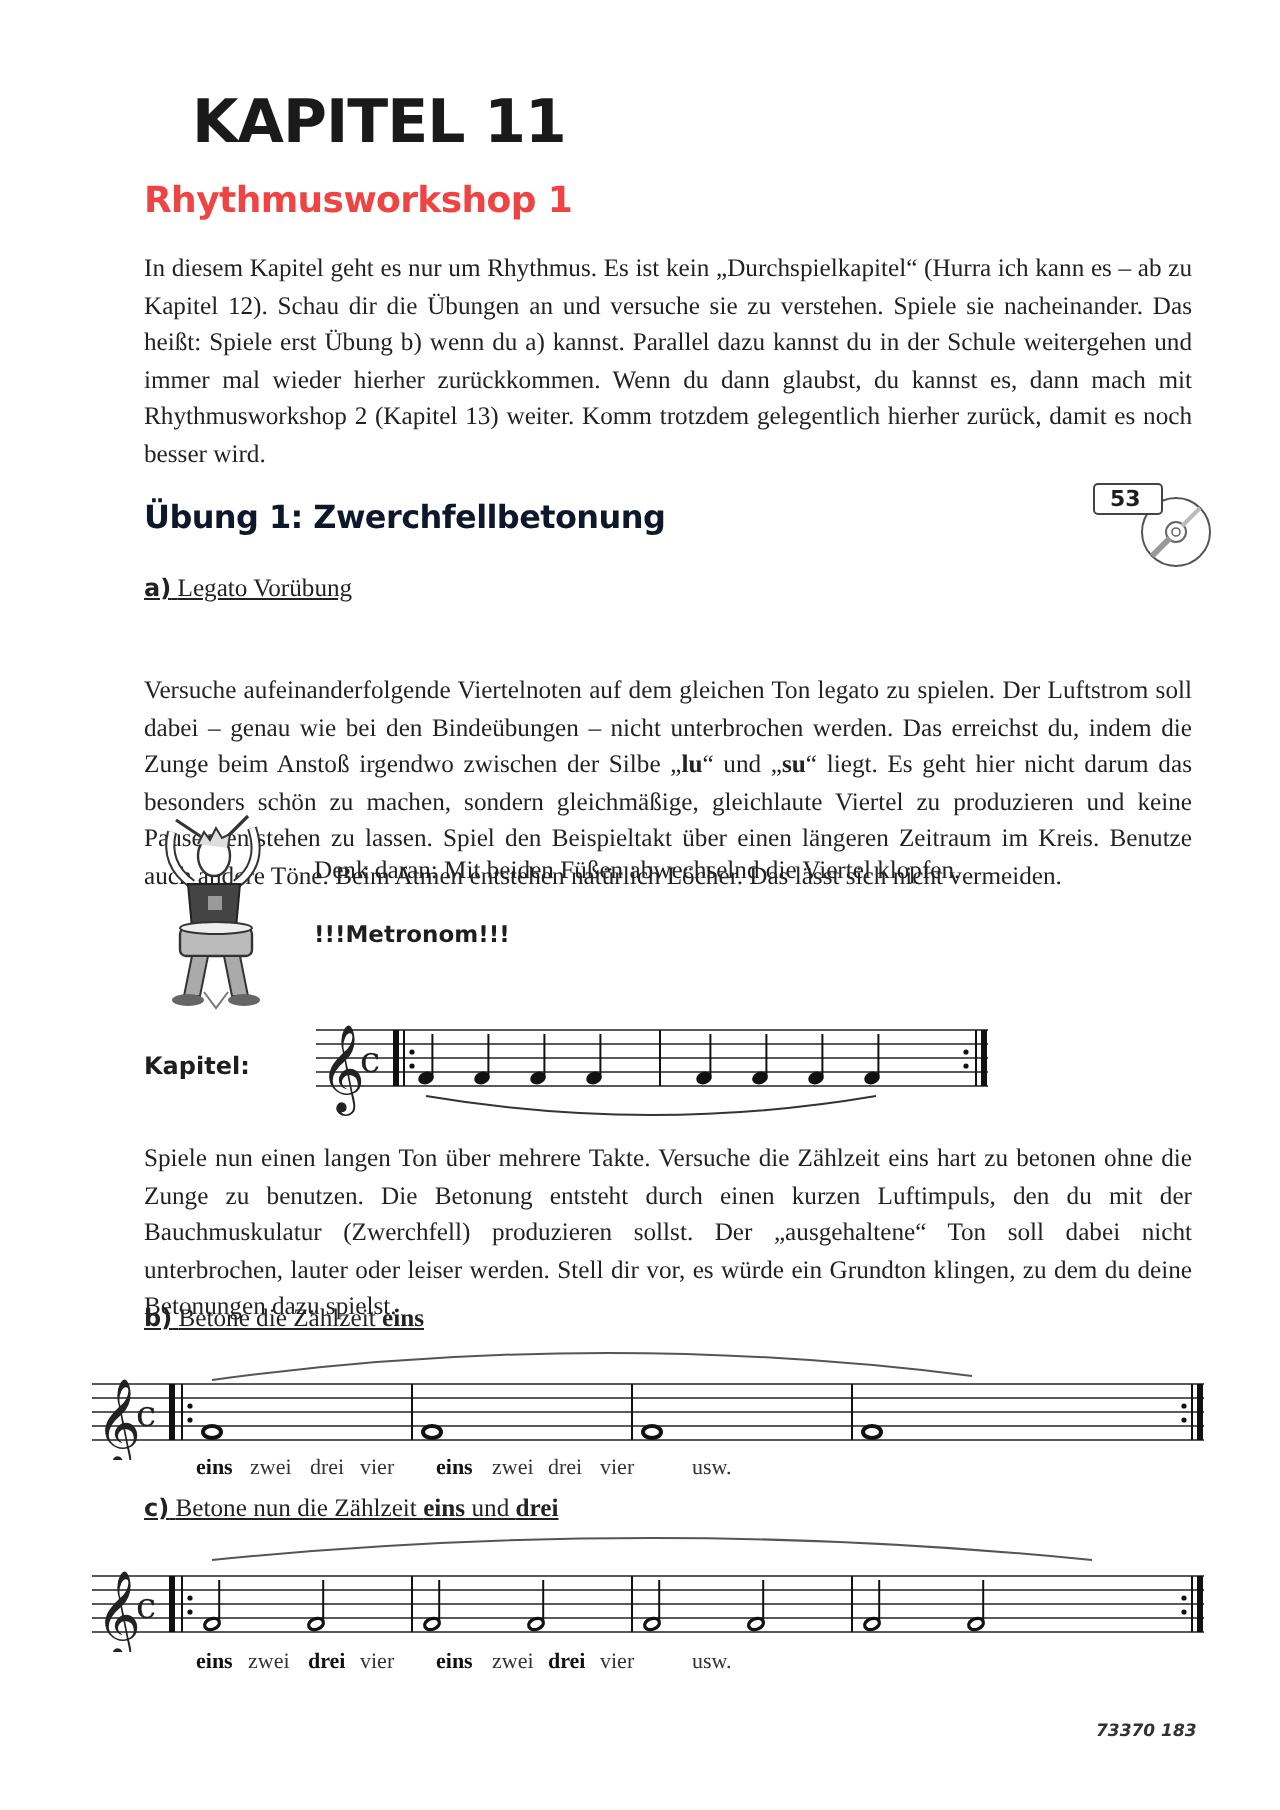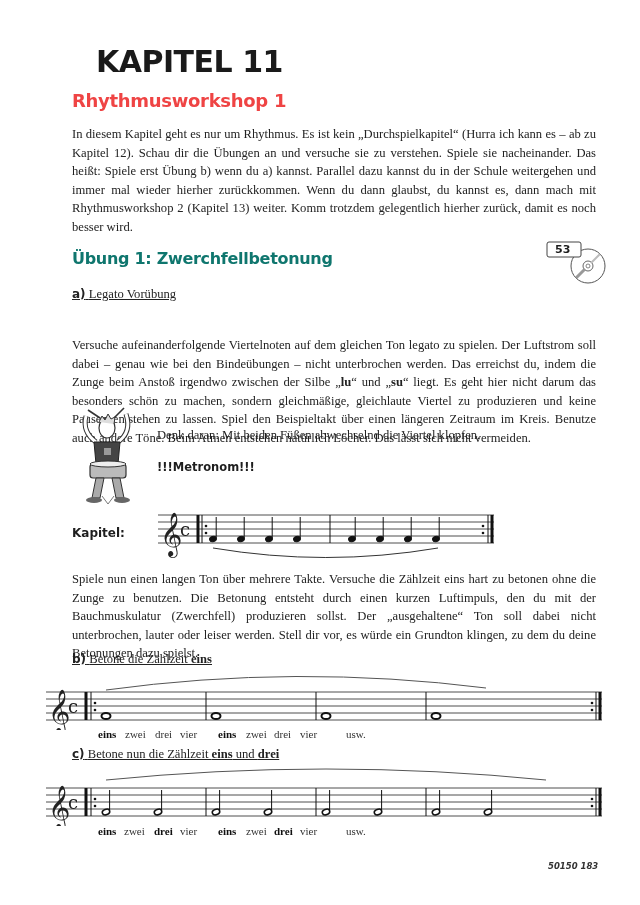--- a/index.html
+++ b/index.html
@@ -1,20 +1,20 @@
 <!DOCTYPE html>
 <html><head>
 <meta charset="utf-8">
 <style>
   html, body { margin:0; padding:0; background:#ffffff; }
   body { width:640px; height:905px; position:relative; overflow:hidden; color:#1e1e1e; }
   .abs { position:absolute; }
   .h1 { left:72px; top:44px; font-family:"DejaVu Sans", sans-serif; font-weight:bold; font-size:30px; letter-spacing:-0.5px; color:#1a1a1a;margin-left:24px; }
   .h2 { left:72px; top:90px; font-family:"DejaVu Sans", sans-serif; font-weight:bold; font-size:18px; color:#ef4444; letter-spacing:-0.3px; }
-  .h3 { left:72px; top:249px; font-family:"DejaVu Sans", sans-serif; font-weight:bold; font-size:16px; color:#0f766e; letter-spacing:-0.3px; }
+  .h3 { left:72px; top:249px; font-family:"DejaVu Sans", sans-serif; font-weight:bold; font-size:16px; color:#0f172a; letter-spacing:-0.3px; }
   .para { font-family:"Liberation Serif", serif; font-size:12.6px; line-height:18.5px; text-align:justify; color:#222; }
   .p1 { left:72px; top:125px; width:524px; }
   .p2 { left:72px; top:304px; width:524px;margin-top:32px; }
   .p3 { left:72px; top:570px; width:524px; }
   .label { font-family:"DejaVu Sans", sans-serif; font-weight:bold; font-size:12px; }
   .sub { font-family:"Liberation Serif", serif; font-size:12.6px; color:#222;text-decoration:underline; }
   .sub b { font-family:"Liberation Serif", serif; }
   .hint { left:157px; top:428px; font-family:"Liberation Serif", serif; font-size:12.6px; color:#222; }
   .metro { left:157px; top:460px; font-family:"DejaVu Sans", sans-serif; font-weight:bold; font-size:11.5px; }
   .beispiel { left:72px; top:526px; font-family:"DejaVu Sans", sans-serif; font-weight:bold; font-size:12px; }
@@ -233,13 +233,13 @@
   <span style="left:154px;"><b>drei</b></span>
   <span style="left:180px;">vier</span>
   <span style="left:218px;"><b>eins</b></span>
   <span style="left:246px;">zwei</span>
   <span style="left:274px;"><b>drei</b></span>
   <span style="left:300px;">vier</span>
   <span style="left:346px;">usw.</span>
 </div>
 
 <div class="abs footer" style="left:47px; top:904px;margin-top:15px;">74</div>
-<div class="abs footer-r" style="left:548px; top:861px;">50150 183</div>
+<div class="abs footer-r" style="left:548px; top:861px;">73370 183</div>
 
 </body></html>

